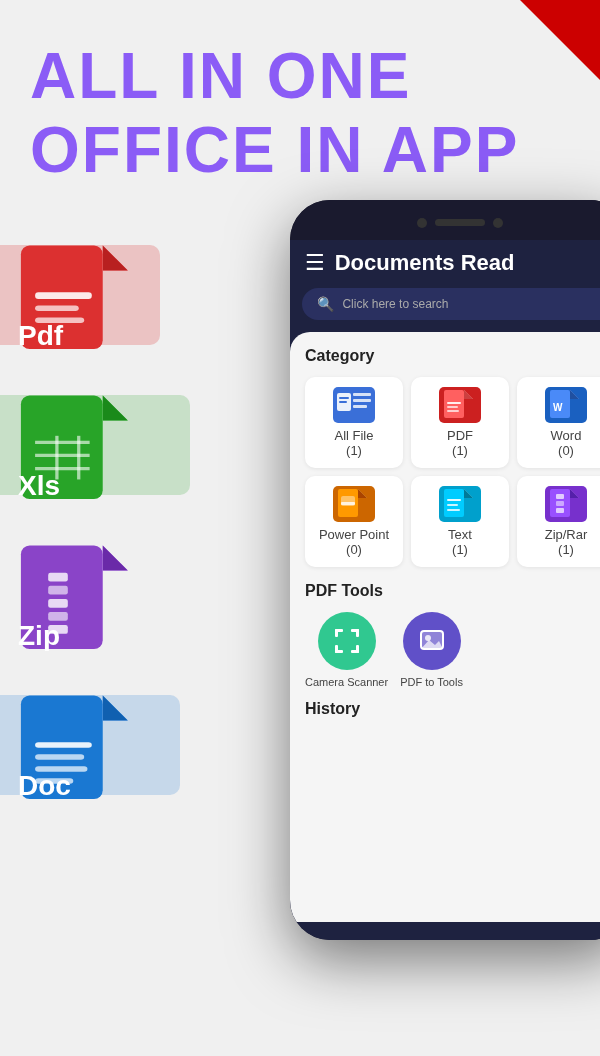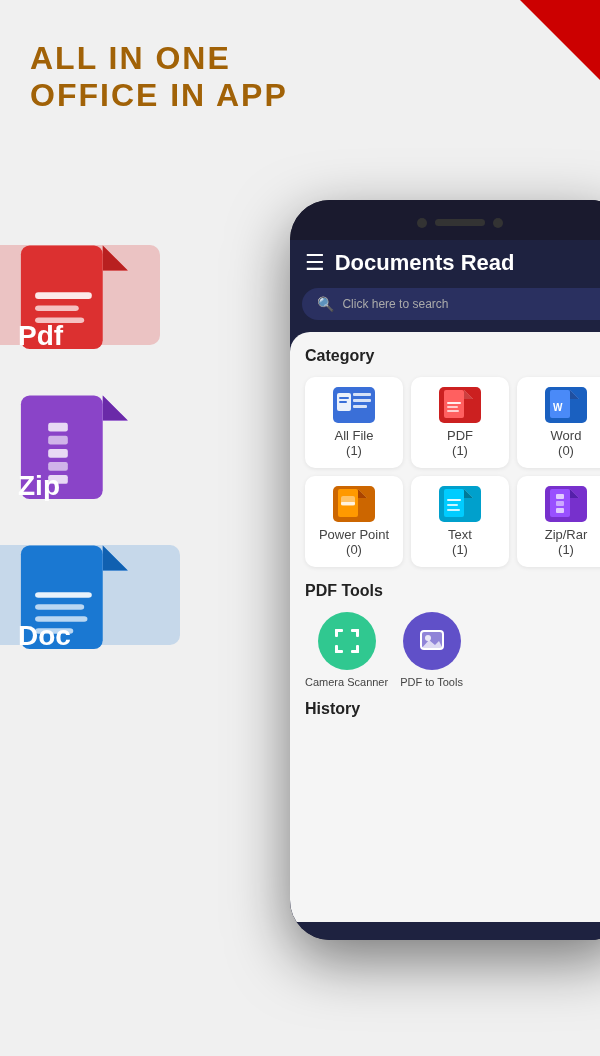--- a/index.html
+++ b/index.html
@@ -26,23 +26,23 @@
     }
 
     
     .headline {
       position: absolute;
       top: 40px;
       left: 30px;
       z-index: 5;
     }
     .headline h1 {
-      font-size: 32px;
+      font-size: 64px;
       font-weight: 900;
-      color: #a16207;
+      color: #8b5cf6;
       line-height: 1.15;
       letter-spacing: 2px;
     }
 
     
     .file-icons-left {
       position: absolute;
       left: 0;
       top: 230px;
       z-index: 5;
@@ -295,20 +295,34 @@
       <rect x="5" y="5" width="75" height="95" rx="8" ry="8" fill="#dc3030"></rect>
       <polygon points="80,5 80,28 103,28" fill="#ff7070"></polygon>
       <polygon points="80,5 103,28 80,28" fill="#b82020"></polygon>
       <rect x="18" y="48" width="52" height="6" rx="3" fill="white" opacity="0.9"></rect>
       <rect x="18" y="60" width="40" height="5" rx="3" fill="white" opacity="0.7"></rect>
       <rect x="18" y="71" width="45" height="5" rx="3" fill="white" opacity="0.7"></rect>
     </svg>
     <span class="file-icon-label">Pdf</span>
   </div>
 
+  <div class="file-icon-item" style="margin-top:10px">
+    <div class="xls-glow"></div>
+    <svg class="file-icon-svg" viewBox="0 0 100 110">
+      <rect x="5" y="5" width="75" height="95" rx="8" ry="8" fill="#28a428"></rect>
+      <polygon points="80,5 80,28 103,28" fill="#60d060"></polygon>
+      <polygon points="80,5 103,28 80,28" fill="#1a8a1a"></polygon>
+      <line x1="18" y1="48" x2="68" y2="48" stroke="white" stroke-width="3" opacity="0.6"></line>
+      <line x1="18" y1="60" x2="68" y2="60" stroke="white" stroke-width="3" opacity="0.6"></line>
+      <line x1="18" y1="72" x2="68" y2="72" stroke="white" stroke-width="3" opacity="0.6"></line>
+      <line x1="38" y1="42" x2="38" y2="82" stroke="white" stroke-width="3" opacity="0.6"></line>
+      <line x1="58" y1="42" x2="58" y2="82" stroke="white" stroke-width="3" opacity="0.6"></line>
+    </svg>
+    <span class="file-icon-label">Xls</span>
+  </div>
 
 
   <div class="file-icon-item" style="margin-top:10px">
     <svg class="file-icon-svg" viewBox="0 0 100 110">
       <rect x="5" y="5" width="75" height="95" rx="8" ry="8" fill="#8a44c8"></rect>
       <polygon points="80,5 80,28 103,28" fill="#c080ff"></polygon>
       <polygon points="80,5 103,28 80,28" fill="#6a2aa8"></polygon>
       <rect x="30" y="30" width="18" height="8" rx="2" fill="white" opacity="0.8"></rect>
       <rect x="30" y="42" width="18" height="8" rx="2" fill="white" opacity="0.6"></rect>
       <rect x="30" y="54" width="18" height="8" rx="2" fill="white" opacity="0.8"></rect>

